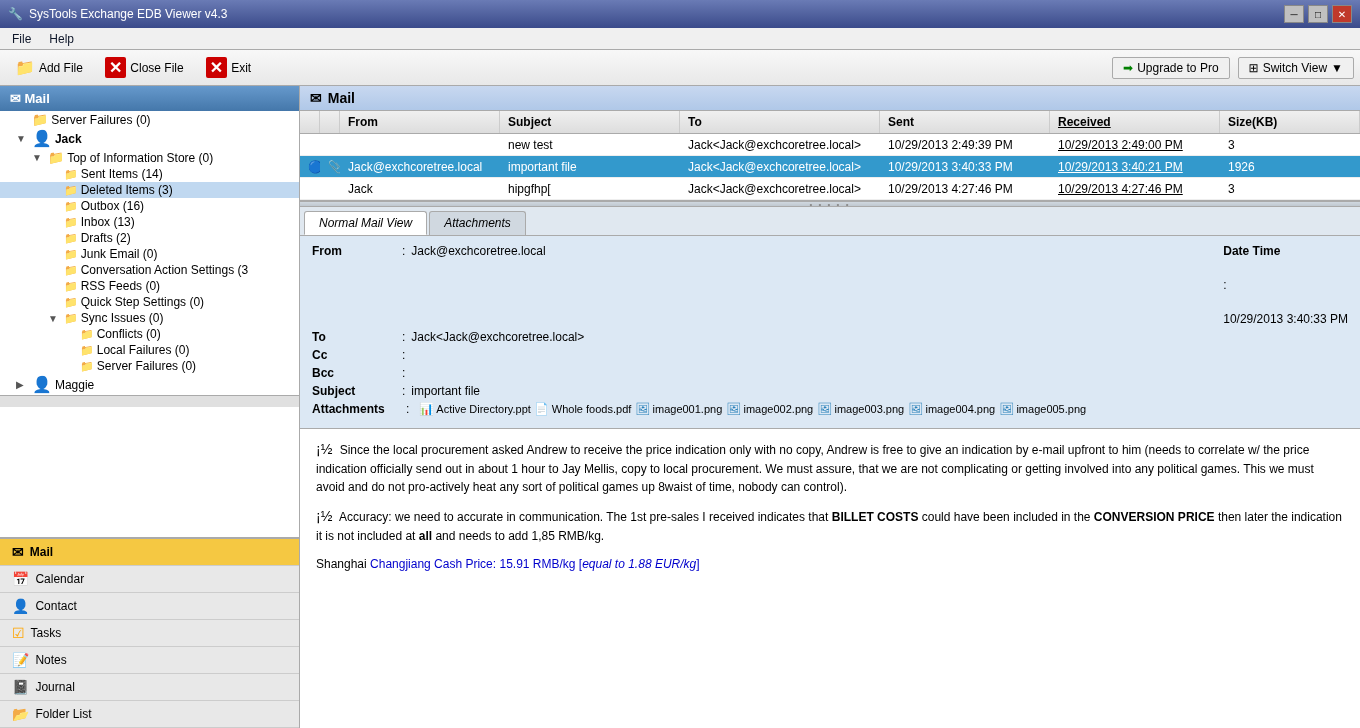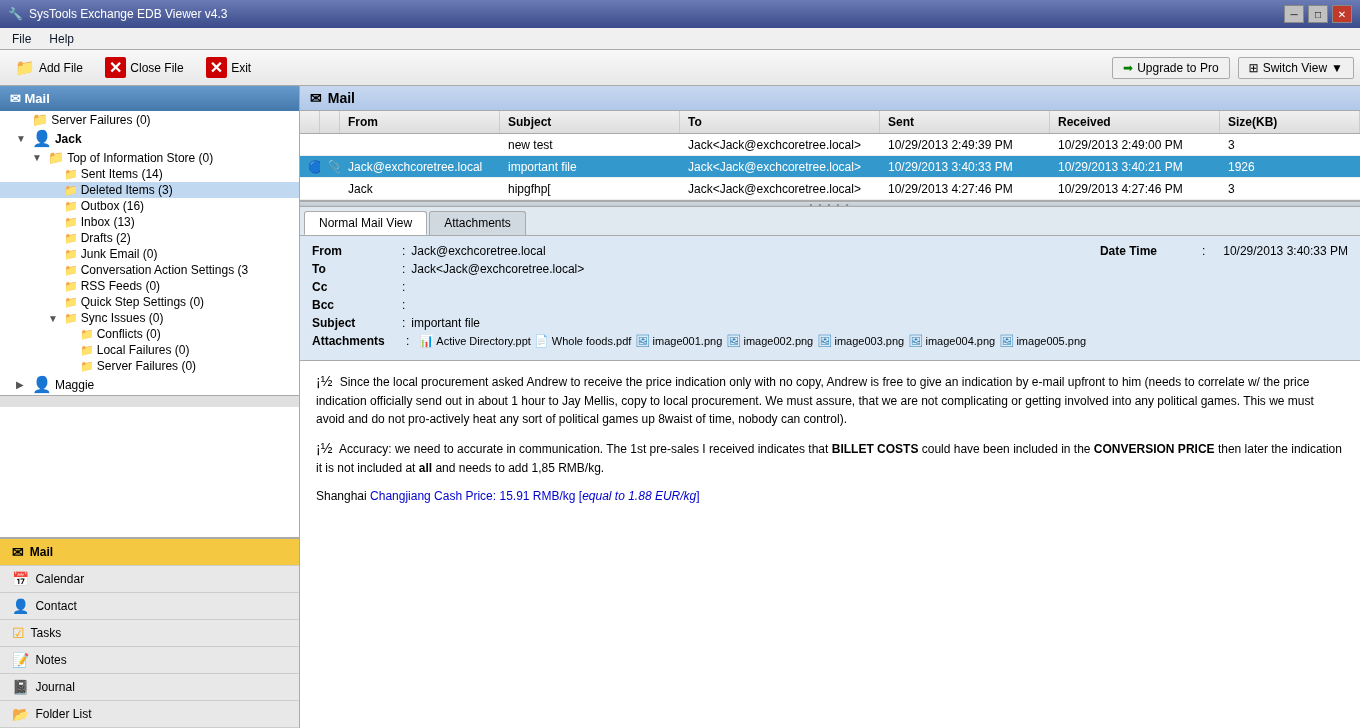--- a/index.html
+++ b/index.html
@@ -170,21 +170,21 @@
       padding: 4px 8px;
       border-right: 1px solid #ccc;
       cursor: pointer;
     }
     .col-flag { width: 20px; min-width: 20px; }
     .col-attach { width: 20px; min-width: 20px; }
     .col-from { width: 160px; min-width: 160px; }
     .col-subject { width: 180px; min-width: 180px; }
     .col-to { width: 200px; min-width: 200px; }
     .col-sent { width: 170px; min-width: 170px; }
-    .col-received { width: 170px; min-width: 170px; }
+    .col-received { width: 170px; min-width: 170px; text-decoration: underline; }
     .col-size { flex: 1; }
 
     .email-row {
       display: flex;
       align-items: center;
       border-bottom: 1px solid #eee;
       cursor: pointer;
       font-size: 12px;
       min-height: 22px;
     }
@@ -201,20 +201,21 @@
       flex: 1;
       display: flex;
       flex-direction: column;
       overflow: hidden;
     }
     #detail-tabs {
       display: flex;
       background: #e0e8f0;
       border-bottom: 1px solid #aaa;
       padding: 4px 4px 0 4px;
+      font-style: italic;
     }
     .detail-tab {
       padding: 4px 14px;
       cursor: pointer;
       font-size: 12px;
       border: 1px solid #aaa;
       border-bottom: none;
       background: #d0d8e0;
       margin-right: 2px;
       border-radius: 3px 3px 0 0;
@@ -247,21 +248,22 @@
       font-weight: bold;
       width: 90px;
       flex-shrink: 0;
       color: #000;
     }
     .field-colon { margin-right: 6px; color: #000; }
     .field-value { color: #000; flex: 1; }
     .field-right {
       margin-left: auto;
       display: flex;
-      gap: 12px;
+      gap: 20px;
+      flex-direction: column;
     }
     .attachments-row {
       display: flex;
       align-items: center;
       flex-wrap: wrap;
       gap: 4px;
     }
     .attachment-item {
       display: flex;
       align-items: center;

